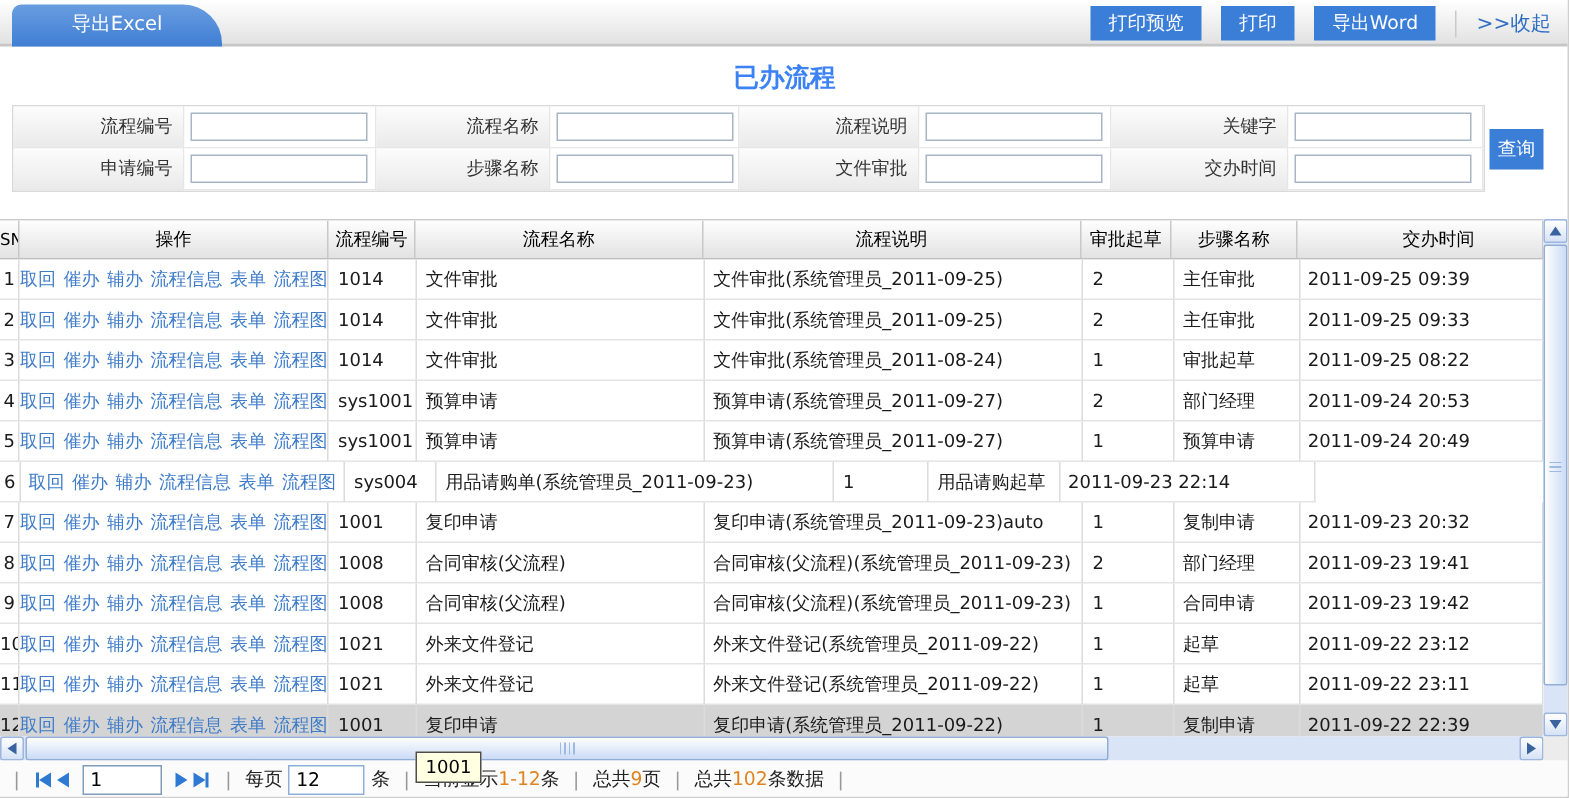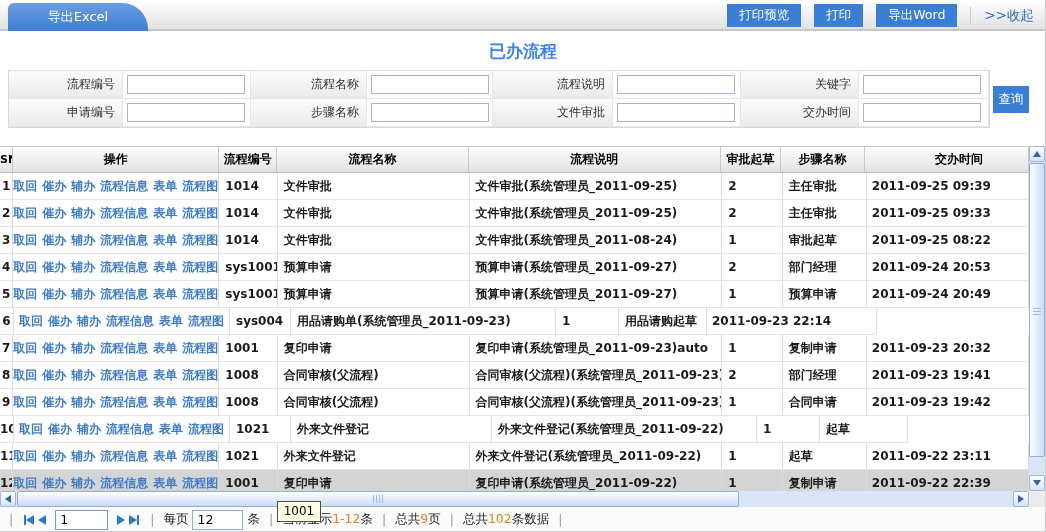--- a/index.html
+++ b/index.html
@@ -35,21 +35,21 @@
   .s-input-cell { border-right:1px solid #e6e6e6; border-bottom:1px solid #e6e6e6;
                   display:flex; align-items:center; padding-left:4px; background:#fff; }
   .s-input-cell input { width:118px; height:19px; border:1px solid #a7b5c6; font-family:inherit;
                         font-size:12px; padding:0 3px; }
   .query-btn { position:absolute; left:993px; top:86px; width:36px; height:27px;
                border:none; background:#3b7ed8; color:#fff; font-size:12.5px;
                font-family:inherit; cursor:pointer; }
 
   
   .tablewrap { position:absolute; left:0; top:146px; width:1029px; height:345px; overflow:hidden;
-               border-top:1px solid #c9c9c9;font-weight:bold; }
+               border-top:1px solid #c9c9c9; }
   .thead { display:flex; height:26px; background:linear-gradient(#fefefe,#e2e2e2);
            border-bottom:1px solid #bfbfbf; }
   .th { line-height:25px; text-align:center; border-right:1px solid #c8c8c8; color:#000;
         overflow:hidden; white-space:nowrap; }
   .tbody { height:319px; overflow:hidden; }
   .trow { display:flex; height:27px; background:#fff; }
   .trow.selected { background:#d4d4d4; }
   .cell { height:27px; line-height:26px; border-right:1px solid #dcdcdc; border-bottom:1px solid #e4e4e4;
           overflow:hidden; white-space:nowrap; }
   .c0 { width:14px; } .c1 { width:216px; } .c2 { width:61px; } .c3 { width:201px; }
@@ -336,20 +336,21 @@
             <a class="alink">辅办</a>
             <a class="alink">流程信息</a>
             <a class="alink">表单</a>
             <a class="alink">流程图</a>
           </div>
           <div class="cell c2 pad">1021</div>
           <div class="cell c3 pad">外来文件登记</div>
           <div class="cell c4 pad">外来文件登记(系统管理员_2011-09-22)</div>
           <div class="cell c5 pad">1</div>
           <div class="cell c6 pad">起草</div>
+          <div class="cell c7">2011-09-22 23:12</div>
         </div>
         <div class="trow">
           <div class="cell c0 center">11</div>
           <div class="cell c1 actions">
             <a class="alink">取回</a>
             <a class="alink">催办</a>
             <a class="alink">辅办</a>
             <a class="alink">流程信息</a>
             <a class="alink">表单</a>
             <a class="alink">流程图</a>

